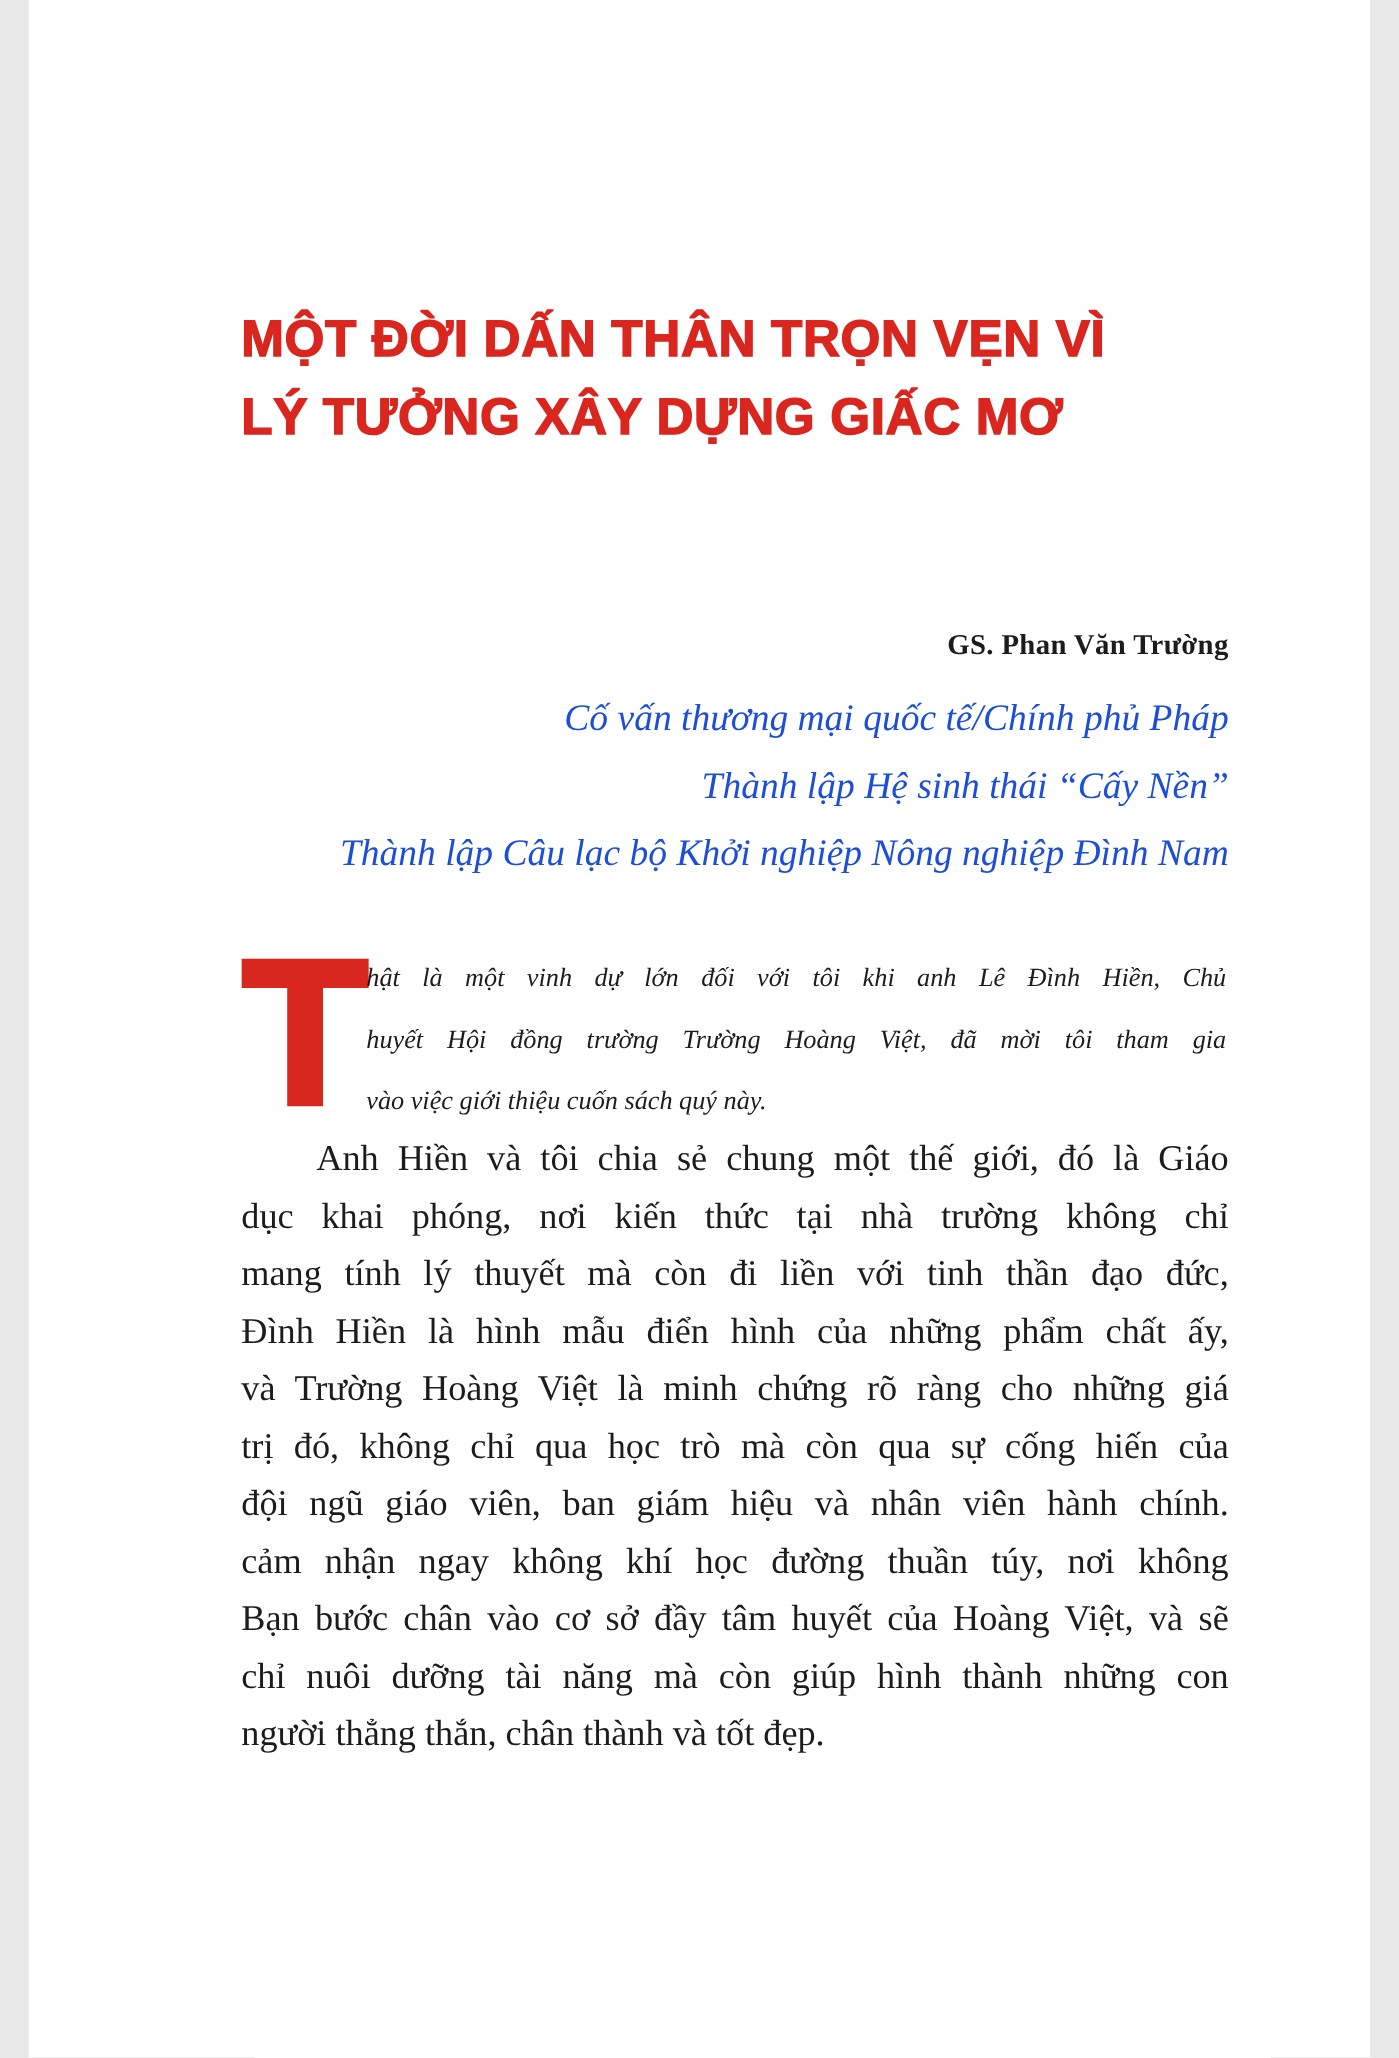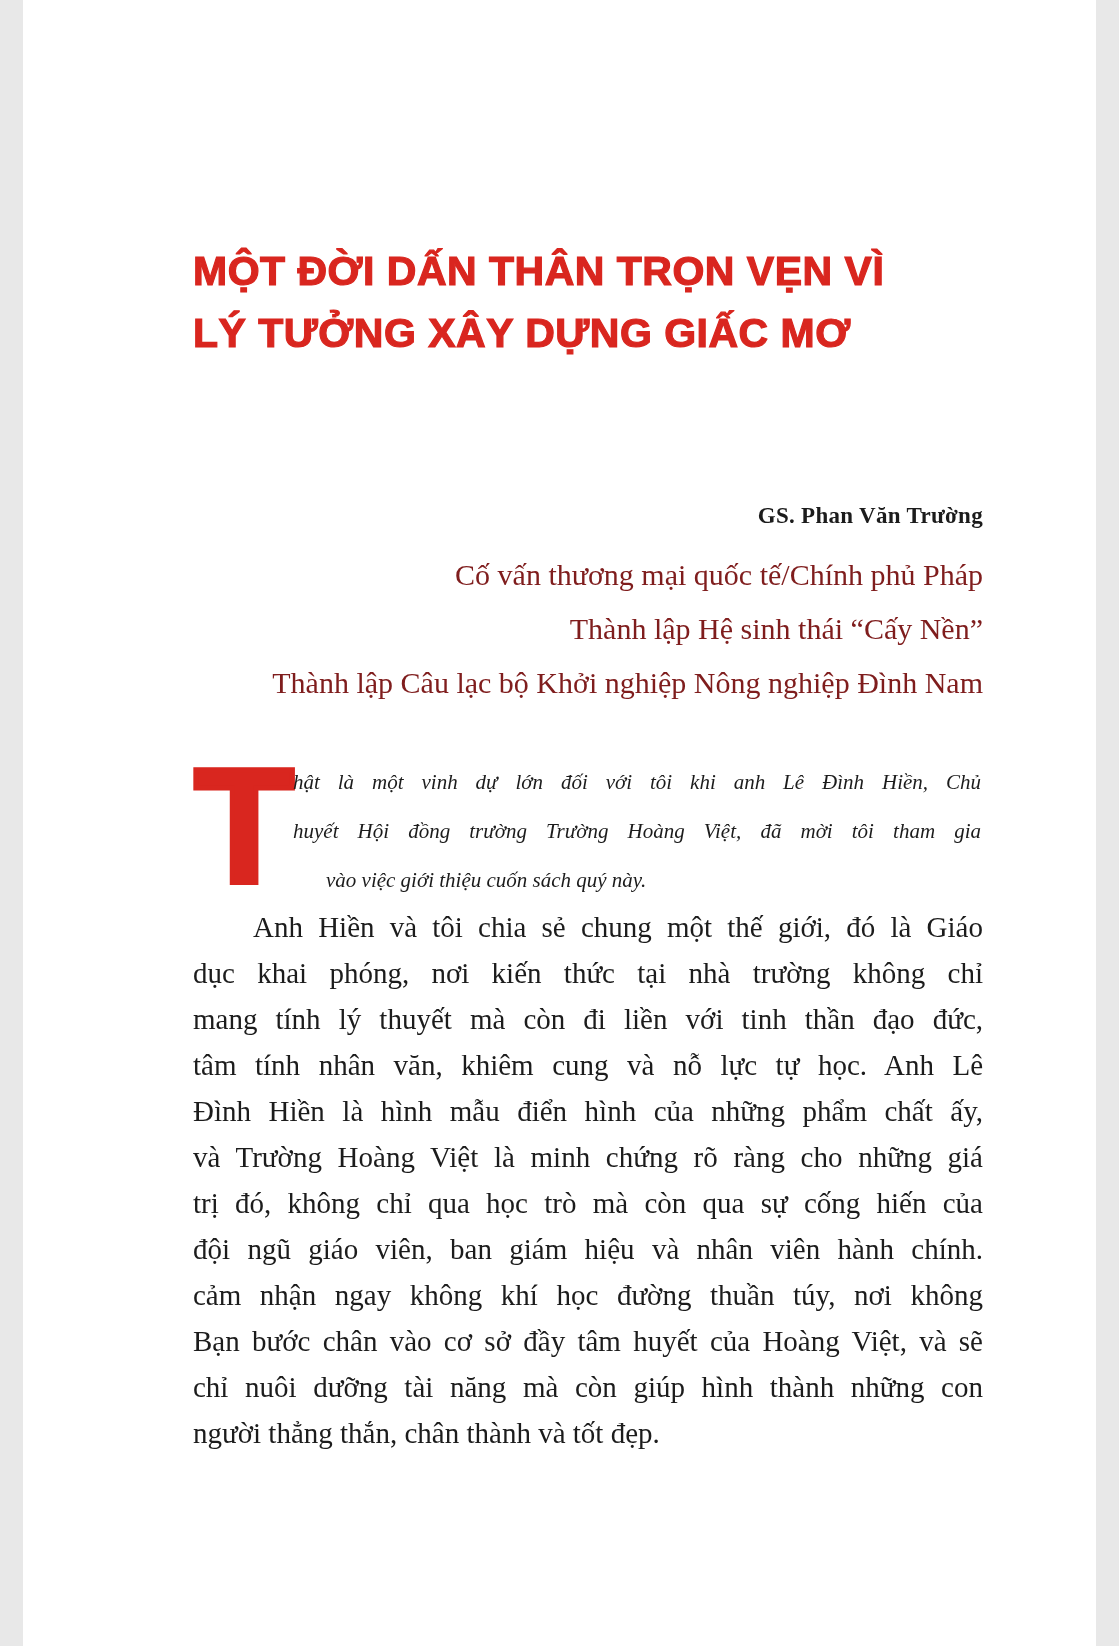--- a/index.html
+++ b/index.html
@@ -41,23 +41,24 @@
     font-size: 23px;
     line-height: 38px;
     letter-spacing: 0.3px;
   }
   .author-credentials {
     position: absolute;
     top: 548px;
     left: 170px;
     width: 790px;
     text-align: right;
+    font-style: italic;
     font-size: 30px;
     line-height: 54px;
-    color: #7f1d1d;
+    color: #1d4ed8;
   }
   .author-credentials .cred-line { white-space: nowrap; }
 
   
   .drop-cap {
     position: absolute;
     top: 744px;
     left: 171px;
     width: 102px;
     font-family: "Liberation Sans", sans-serif;
@@ -79,21 +80,20 @@
     color: #1c1c1c;
   }
   .intro .intro-line {
     text-align: justify;
     text-align-last: justify;
     white-space: nowrap;
   }
   .intro .intro-line.last-line {
     text-align: left;
     text-align-last: left;
-    margin-left: 33px;
   }
 
   
   .body-par {
     position: absolute;
     top: 904px;
     left: 170px;
     width: 790px;
     font-size: 29px;
     line-height: 46px;
@@ -133,21 +133,20 @@
   <div class="intro">
       <div class="intro-line">hật là một vinh dự lớn đối với tôi khi anh Lê Đình Hiền, Chủ</div>
       <div class="intro-line">huyết Hội đồng trường Trường Hoàng Việt, đã mời tôi tham gia</div>
       <div class="intro-line last-line">vào việc giới thiệu cuốn sách quý này.</div>
     </div>
 
   <div class="body-par">
       <div class="body-line first-line">Anh Hiền và tôi chia sẻ chung một thế giới, đó là Giáo</div>
       <div class="body-line">dục khai phóng, nơi kiến thức tại nhà trường không chỉ</div>
       <div class="body-line">mang tính lý thuyết mà còn đi liền với tinh thần đạo đức,</div>
-      <div class="body-line">tâm tính nhân văn, khiêm cung và nỗ lực tự học. Anh Lê</div>
       <div class="body-line">Đình Hiền là hình mẫu điển hình của những phẩm chất ấy,</div>
       <div class="body-line">và Trường Hoàng Việt là minh chứng rõ ràng cho những giá</div>
       <div class="body-line">trị đó, không chỉ qua học trò mà còn qua sự cống hiến của</div>
       <div class="body-line">đội ngũ giáo viên, ban giám hiệu và nhân viên hành chính.</div>
       <div class="body-line">cảm nhận ngay không khí học đường thuần túy, nơi không</div>
       <div class="body-line">Bạn bước chân vào cơ sở đầy tâm huyết của Hoàng Việt, và sẽ</div>
       <div class="body-line">chỉ nuôi dưỡng tài năng mà còn giúp hình thành những con</div>
       <div class="body-line last-line">người thẳng thắn, chân thành và tốt đẹp.</div>
     </div>
 

